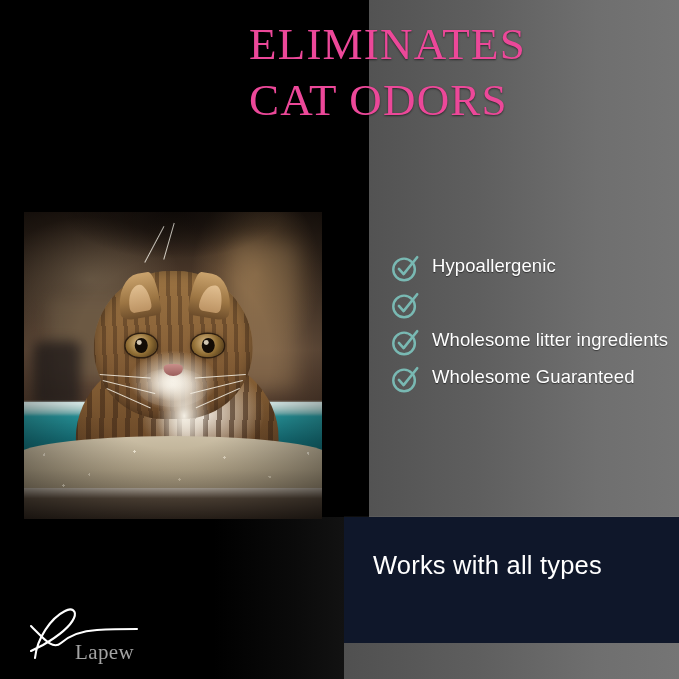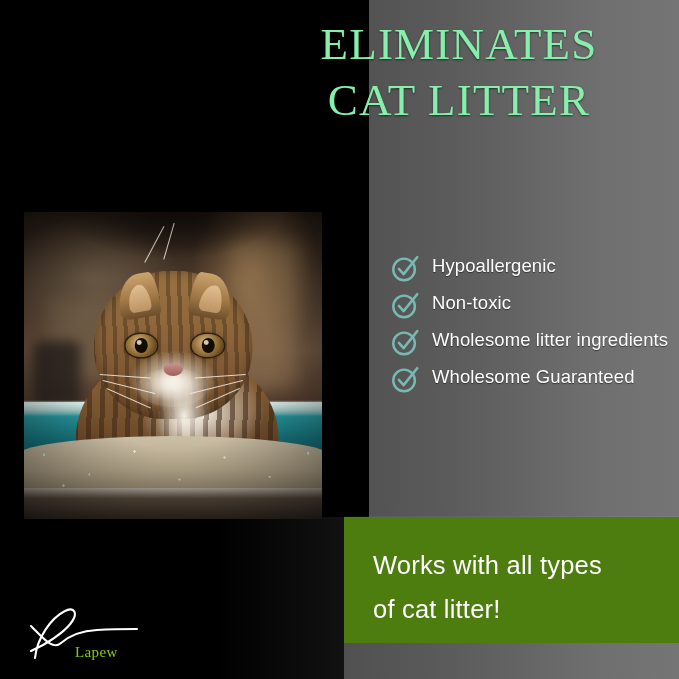--- a/index.html
+++ b/index.html
@@ -181,26 +181,26 @@
     position: absolute; inset: 0;
     background: radial-gradient(ellipse 78% 74% at 50% 46%, rgba(0,0,0,0) 42%, rgba(0,0,0,.55) 100%);
   }
 
   
   .headline {
     position: absolute;
     right: 10px;
     top: 16px;
     width: 420px;
-    text-align: center;
+    text-align: left;
     font-family: "Liberation Serif", "DejaVu Serif", serif;
     font-size: 45px;
     line-height: 56px;
     letter-spacing: 1.2px;
-    color: #86efac;
+    color: #ec4899;
     text-shadow: 0 1px 2px rgba(0,0,0,.55);
   }
   .headline .hl-line { display: block; white-space: nowrap; }
 
   
   .benefits {
     position: absolute;
     left: 390px;
     top: 252px;
     width: 282px;
@@ -224,21 +224,21 @@
     text-shadow: 0 1px 1px rgba(0,0,0,.5);
   }
 
   
   .callout-box {
     position: absolute;
     left: 344px;
     top: 517px;
     width: 335px;
     height: 126px;
-    background: #4d7c0f;
+    background: #0f172a;
     box-shadow: 0 -1px 0 rgba(255,255,255,.05);
   }
   .callout-text {
     position: absolute;
     left: 29px;
     top: 26px;
     width: 290px;
     color: #ffffff;
     font-size: 25.5px;
     line-height: 44px;
@@ -252,23 +252,23 @@
     left: 27px;
     top: 604px;
     width: 132px;
     height: 62px;
   }
   .logo-mark { position: absolute; left: 0; top: 0; }
   .logo-word {
     position: absolute;
     left: 48px;
     top: 38px;
-    color: #84cc16;
+    color: #a3a3a3;
     font-family: "Liberation Serif", "DejaVu Serif", serif;
-    font-size: 15px;
+    font-size: 21px;
     letter-spacing: .4px;
     line-height: 21px;
   }
 </style>
 </head>
 <body>
 
 <div id="ad">
 
   <div class="bg-gradient"></div>
@@ -316,21 +316,21 @@
       </div>
 
       <div class="litter"></div>
       <div class="tray"></div>
       <div class="photo-vignette"></div>
     </div>
   </div>
 
   <div class="headline">
     <span class="hl-line">ELIMINATES</span>
-    <span class="hl-line">CAT LITTER</span>
+    <span class="hl-line">CAT ODORS</span>
   </div>
 
   <div class="benefits">
 
     <div class="benefit-row">
       <span class="check-icon">
         <svg viewBox="0 0 32 32" width="30" height="30">
           <circle cx="15" cy="17.5" r="11.5" fill="none" stroke="#79b9b3" stroke-width="2.6"></circle>
           <path d="M9.5 17 L14.5 22.5 L29 4.5" fill="none" stroke="#79b9b3" stroke-width="2.8" stroke-linecap="round" stroke-linejoin="round"></path>
         </svg>
@@ -338,21 +338,20 @@
       <span class="benefit-text">Hypoallergenic</span>
     </div>
 
     <div class="benefit-row">
       <span class="check-icon">
         <svg viewBox="0 0 32 32" width="30" height="30">
           <circle cx="15" cy="17.5" r="11.5" fill="none" stroke="#79b9b3" stroke-width="2.6"></circle>
           <path d="M9.5 17 L14.5 22.5 L29 4.5" fill="none" stroke="#79b9b3" stroke-width="2.8" stroke-linecap="round" stroke-linejoin="round"></path>
         </svg>
       </span>
-      <span class="benefit-text">Non-toxic</span>
     </div>
 
     <div class="benefit-row">
       <span class="check-icon">
         <svg viewBox="0 0 32 32" width="30" height="30">
           <circle cx="15" cy="17.5" r="11.5" fill="none" stroke="#79b9b3" stroke-width="2.6"></circle>
           <path d="M9.5 17 L14.5 22.5 L29 4.5" fill="none" stroke="#79b9b3" stroke-width="2.8" stroke-linecap="round" stroke-linejoin="round"></path>
         </svg>
       </span>
       <span class="benefit-text">Wholesome litter ingredients</span>
@@ -366,21 +365,20 @@
         </svg>
       </span>
       <span class="benefit-text">Wholesome Guaranteed</span>
     </div>
 
   </div>
 
   <div class="callout-box">
     <div class="callout-text">
       <span class="co-line">Works with all types</span>
-      <span class="co-line">of cat litter!</span>
     </div>
   </div>
 
   <div class="logo">
     <svg class="logo-mark" width="132" height="62" viewBox="0 0 132 62">
       <path d="M8 54 C 10 34, 24 14, 38 7 C 45 3, 50 7, 47 14 C 43 23, 28 34, 16 41 C 10 44, 6 46, 4 47" fill="none" stroke="#ffffff" stroke-width="2.1" stroke-linecap="round"></path>
       <path d="M4 22 C 18 36, 26 46, 34 39 C 42 32, 52 27, 70 26 C 86 25, 100 25, 110 25" fill="none" stroke="#ffffff" stroke-width="2.1" stroke-linecap="round"></path>
     </svg>
     <span class="logo-word">Lapew</span>
   </div>

